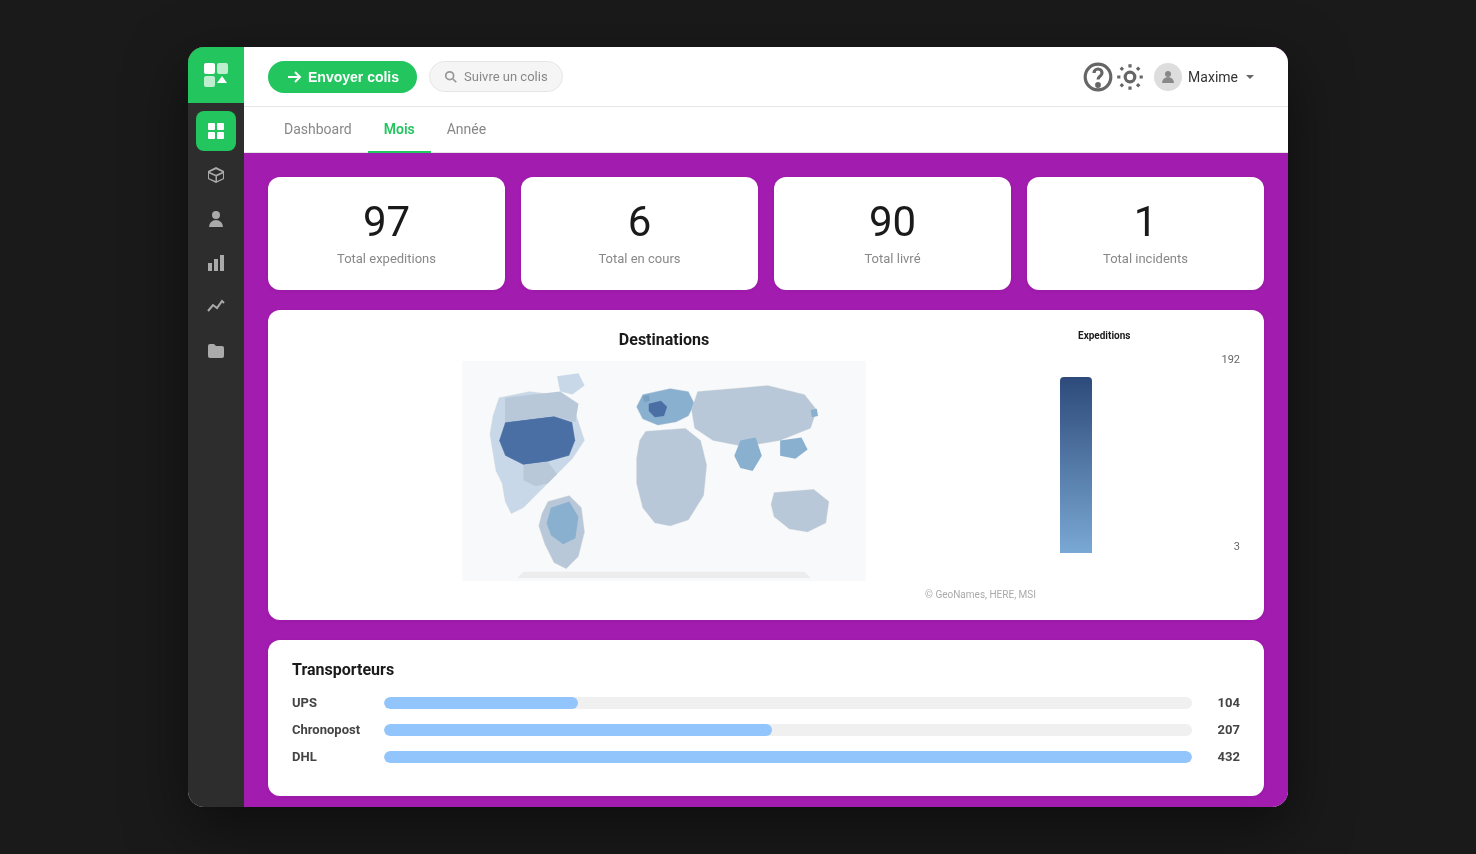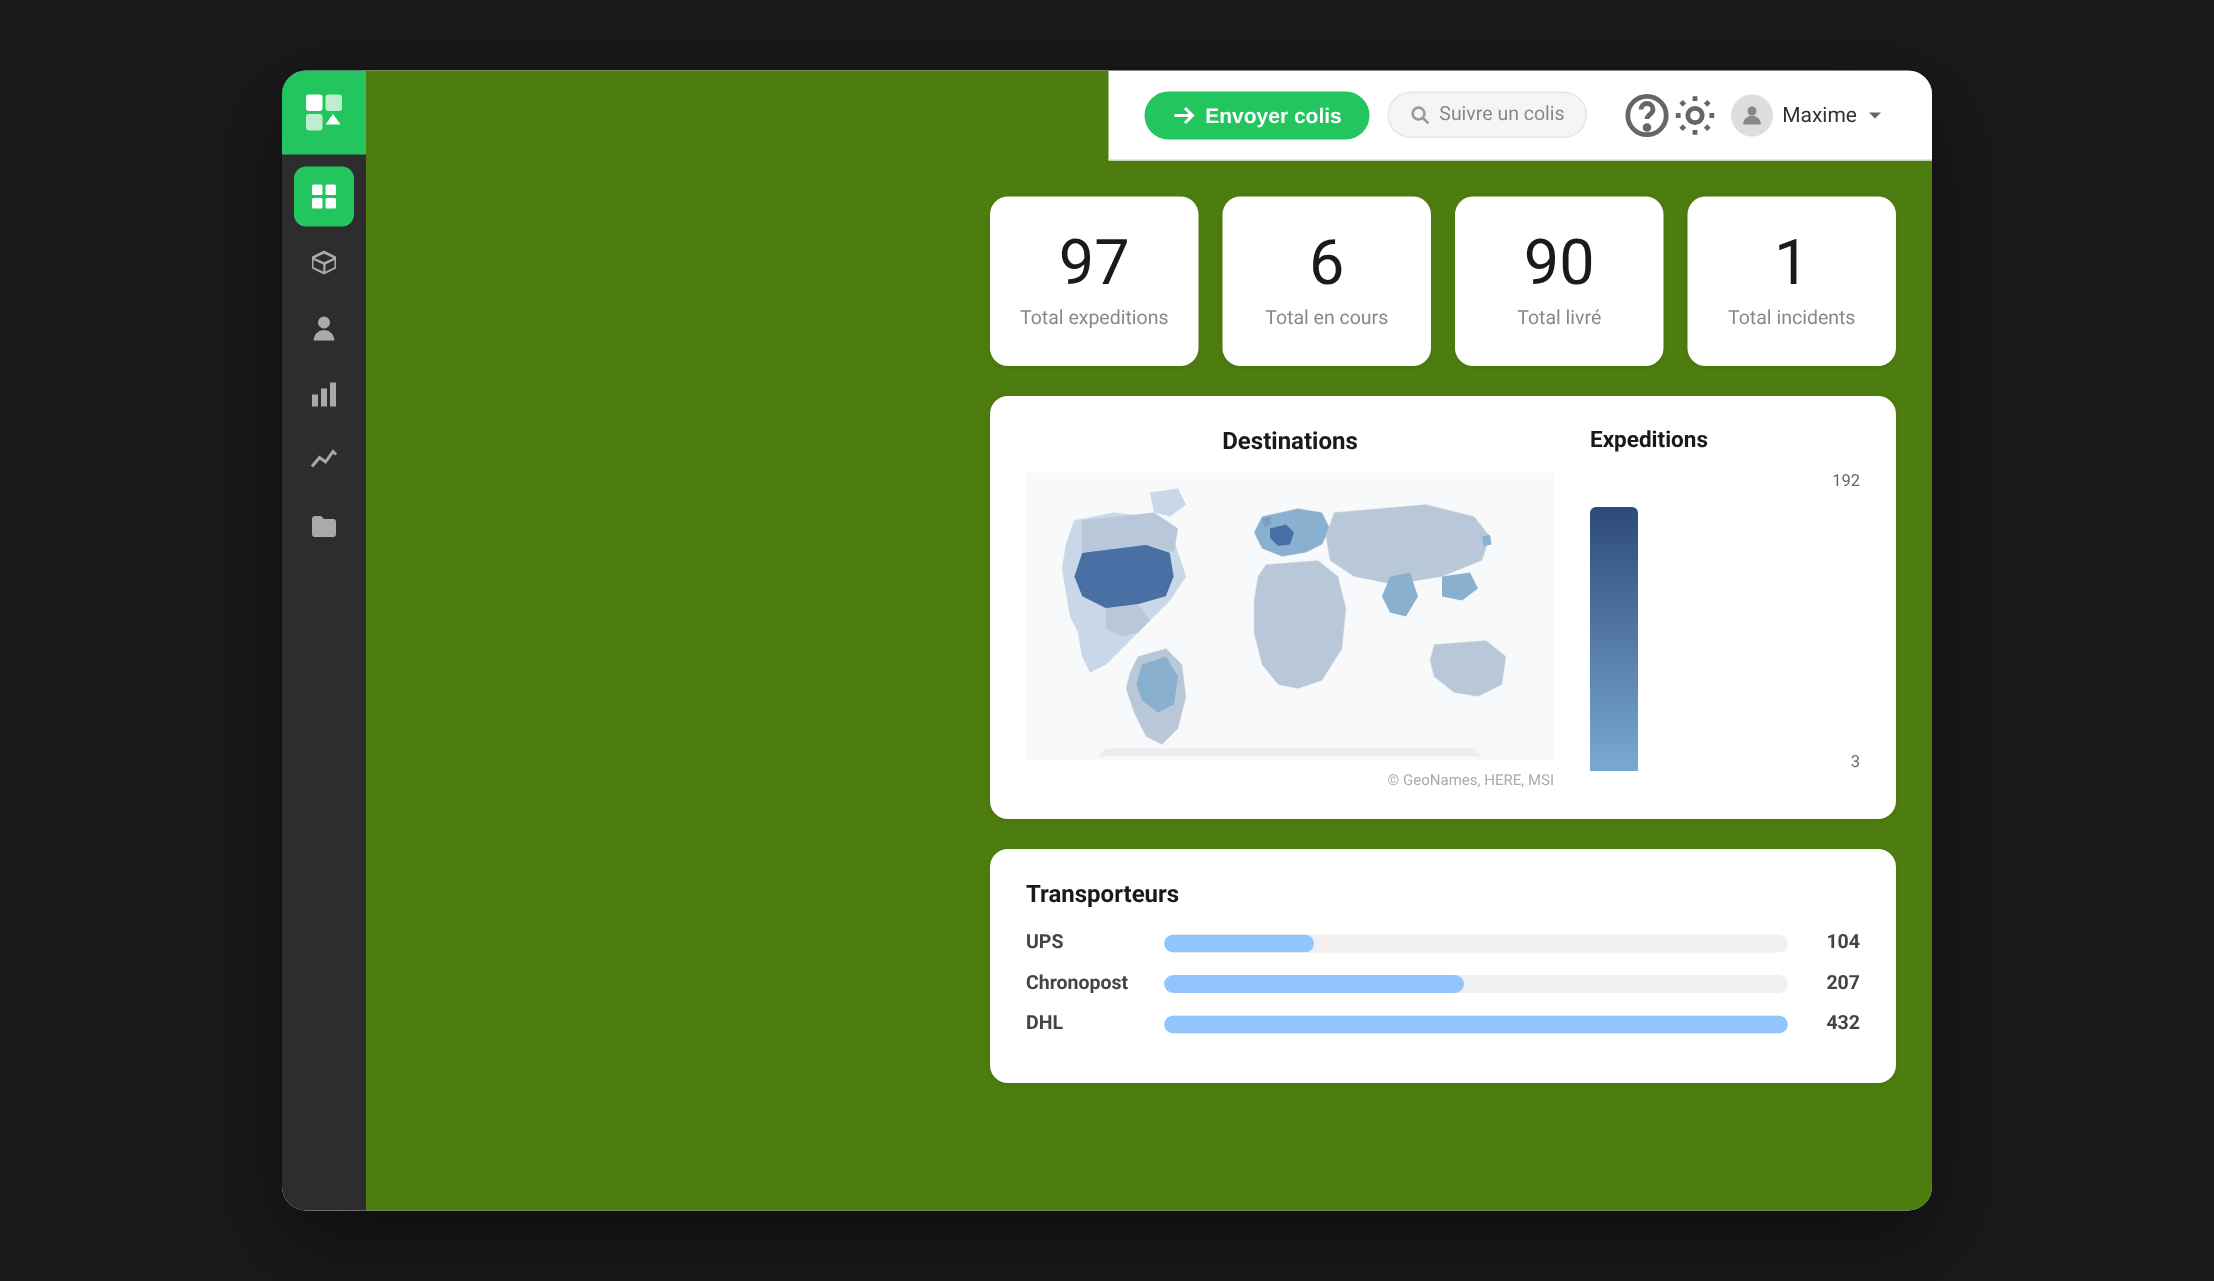--- a/index.html
+++ b/index.html
@@ -66,23 +66,22 @@
     }
     .sidebar-item svg {
       width: 20px;
       height: 20px;
     }
     
     .main-content {
       flex: 1;
       display: flex;
       flex-direction: column;
-      background: #4d7c0f;
+      background: #a21caf;
       overflow: hidden;
-      align-items: flex-end;
     }
     
     .header {
       background: white;
       height: 60px;
       display: flex;
       align-items: center;
       padding: 0 24px;
       gap: 12px;
       border-bottom: 1px solid #e5e5e5;
@@ -237,24 +236,25 @@
       font-size: 10px;
       color: #aaa;
       text-align: right;
       margin-top: 4px;
     }
     .chart-container {
       width: 180px;
       flex-shrink: 0;
     }
     .chart-title {
-      font-size: 15px;
+      font-size: 10px;
       font-weight: 700;
       color: #1a1a1a;
       margin-bottom: 12px;
+      margin-left: 18px;
     }
     
     .transporteurs-section {
       background: white;
       border-radius: 12px;
       padding: 20px 24px;
       box-shadow: 0 1px 4px rgba(0,0,0,0.06);
     }
     .section-title {
       font-size: 16px;
@@ -394,20 +394,31 @@
             </svg>
           </div>
           <span class="user-name">Maxime</span>
           <svg viewBox="0 0 12 12" fill="#666" width="12" height="12">
             <path d="M2 4l4 4 4-4"></path>
           </svg>
         </div>
       </div>
     </div>
 
+    <div class="tabs">
+      <div class="tab">
+        <span>Dashboard</span>
+      </div>
+      <div class="tab active">
+        <span>Mois</span>
+      </div>
+      <div class="tab">
+        <span>Année</span>
+      </div>
+    </div>
 
     <div class="page-content">
 
       <div class="stats-row">
         <div class="stat-card">
           <div class="stat-number">97</div>
           <div class="stat-label">Total expeditions</div>
         </div>
         <div class="stat-card">
           <div class="stat-number">6</div>

